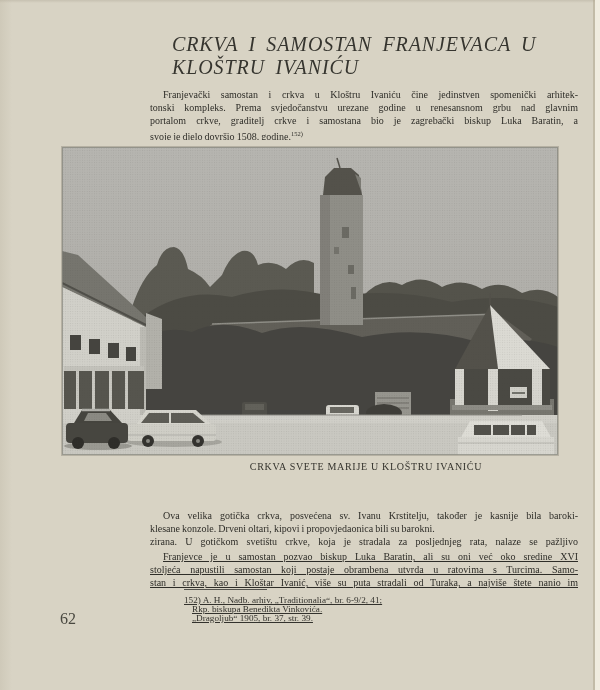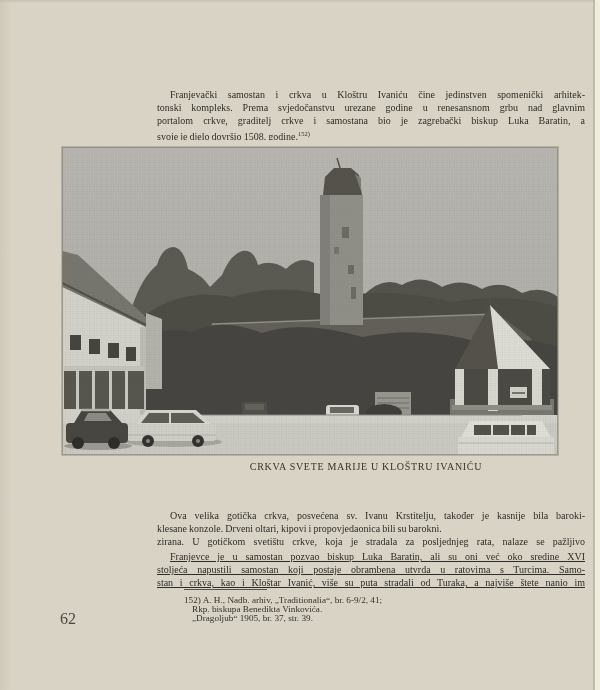--- a/index.html
+++ b/index.html
@@ -13,52 +13,56 @@
   .edge-left{position:absolute;top:0;left:0;width:12px;height:100%;
     background:linear-gradient(90deg,rgba(186,179,160,.30),rgba(186,179,160,0));}
   .edge-right-strip{position:absolute;top:0;right:0;width:5px;height:100%;background:#f0ecdf;}
   .edge-right-line{position:absolute;top:0;right:5px;width:2px;height:100%;background:rgba(176,167,144,.55);}
 
   .title{position:absolute;left:172px;top:33px;width:420px;margin:0;
     font-style:italic;font-weight:normal;font-size:20px;line-height:23px;
     letter-spacing:.9px;word-spacing:4.5px;color:#36352f;}
   .title .tline{display:block;white-space:nowrap;}
 
-  .para{position:absolute;left:157px;width:428px;font-size:10px;line-height:13px;
+  .para{position:absolute;left:150px;width:428px;font-size:10px;line-height:13px;
     word-spacing:-.4px;color:#2e2d28;}
   .p1{top:88px;} .p2{top:497px;margin-top:12px;} .p3{top:550px;text-decoration:underline;}
   .jline{text-align:justify;text-align-last:justify;height:13px;overflow:hidden;white-space:nowrap;}
   .jline.first{padding-left:13px;}
   .jline.lastline{text-align-last:left;white-space:nowrap;}
   sup.fnref{font-size:6.5px;vertical-align:super;letter-spacing:0;}
 
   .photo{position:absolute;left:62px;top:147px;width:496px;height:308px;margin:0;
     box-shadow:0 0 0 1px rgba(120,116,102,.35);}
   .photo svg{display:block;}
 
   .caption{position:absolute;left:152px;top:461px;width:428px;text-align:center;
     font-size:10px;letter-spacing:.7px;color:#34332d;}
 
   .fnrule{position:absolute;left:184px;top:589px;width:83px;height:1px;background:#55544e;}
-  .fn{position:absolute;font-size:9.2px;color:#33322d;white-space:nowrap;}
+  .fn{position:absolute;font-size:9.2px;color:#33322d;white-space:nowrap;text-decoration:underline;}
   .fn1{left:184px;top:595px;}
   .fn2{left:192px;top:604px;}
   .fn3{left:192px;top:613px;}
 
   .pagenum{position:absolute;left:60px;top:610px;font-size:16px;color:#4a4941;}
 </style>
 </head>
 <body>
 
 <div class="page">
   <div class="edge-top"></div>
   <div class="edge-left"></div>
   <div class="edge-right-strip"></div>
   <div class="edge-right-line"></div>
 
+  <h1 class="title">
+    <span class="tline">CRKVA I SAMOSTAN FRANJEVACA U</span>
+    <span class="tline">KLOŠTRU IVANIĆU</span>
+  </h1>
 
   <div class="para p1">
     <div class="jline first">Franjevački samostan i crkva u Kloštru Ivaniću čine jedinstven spomenički arhitek-</div>
     <div class="jline">tonski kompleks. Prema svjedočanstvu urezane godine u renesansnom grbu nad glavnim</div>
     <div class="jline">portalom crkve, graditelj crkve i samostana bio je zagrebački biskup Luka Baratin, a</div>
     <div class="jline lastline"><span>svoje je djelo dovršio 1508. godine.</span><sup class="fnref">152)</sup></div>
   </div>
 
   <figure class="photo">
     <svg viewBox="0 0 496 308" width="496" height="308" preserveAspectRatio="none">

